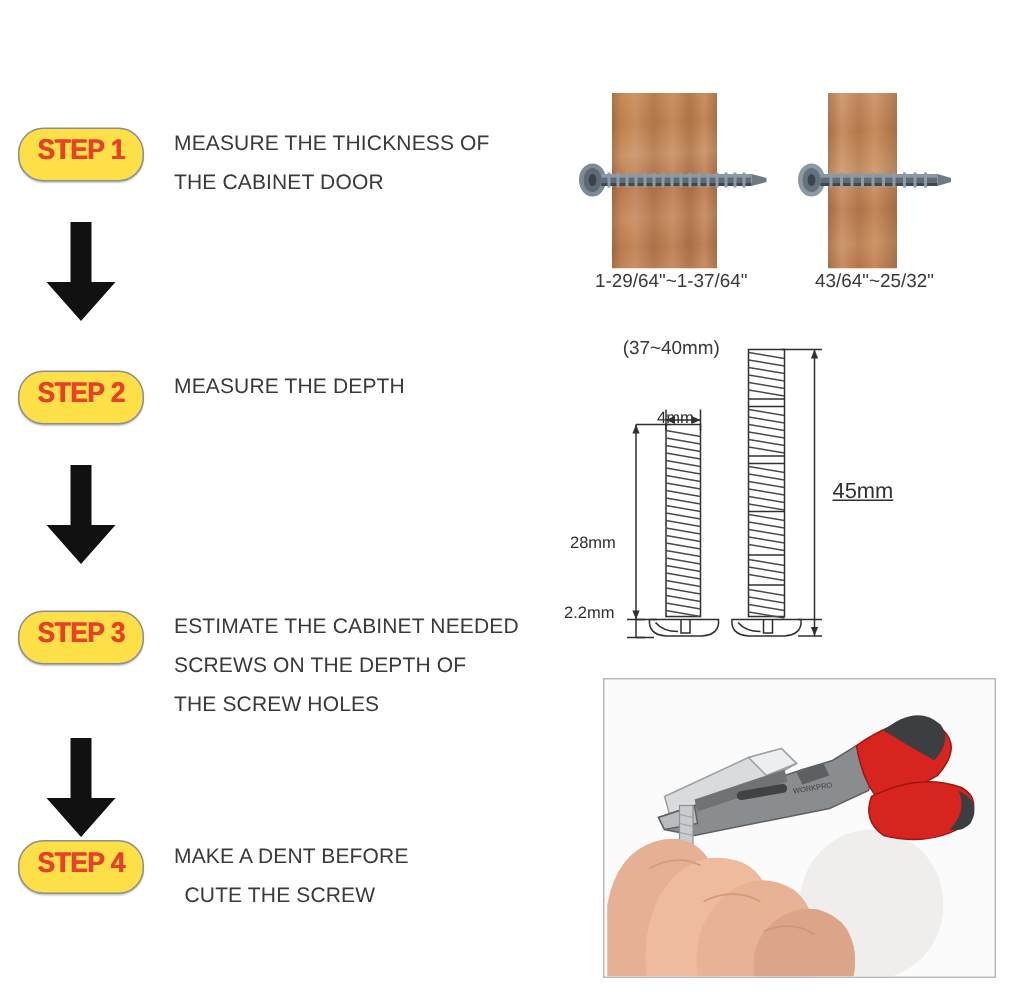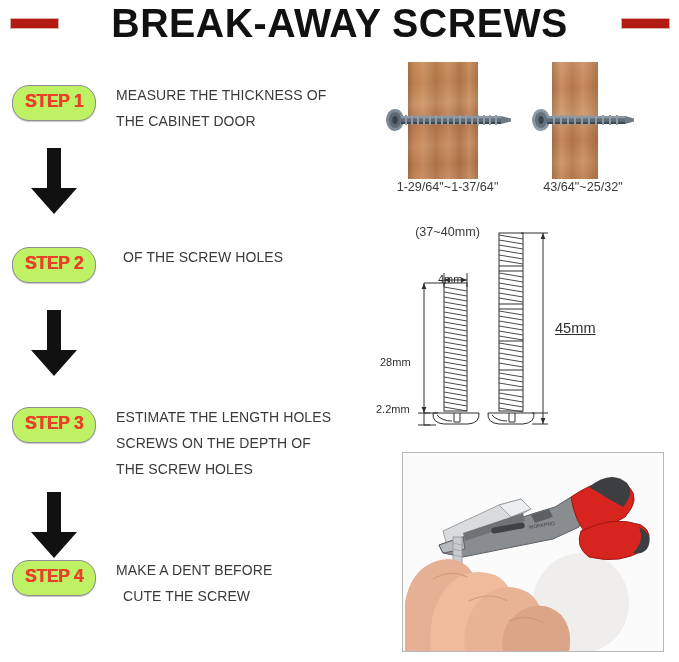--- a/index.html
+++ b/index.html
@@ -36,21 +36,21 @@
   .dash.right{left:621px;}
 
   
   .steps{position:absolute;left:0;top:55px;width:380px;height:600px;}
   .step-row{position:absolute;left:0;width:380px;}
   .badge{
     position:absolute;left:12px;
     width:84px;height:36px;
     border:1.4px solid #8e8e8e;
     border-radius:17px;
-    background:#bef264;
+    background:#fde047;
     box-sizing:border-box;
     box-shadow:0 1px 1px rgba(0,0,0,0.22);
   }
   .badge-label{
     display:block;width:100%;height:100%;
     text-align:center;
     line-height:29px;
     font-size:19px;
     font-weight:bold;
     color:#e8402a;
@@ -115,25 +115,20 @@
     box-sizing:border-box;
     overflow:hidden;
   }
   .fig-photo svg{display:block;}
 </style>
 </head>
 <body>
 
 <div class="page">
 
-  <div class="header">
-    <div class="dash left"></div>
-    <div class="title">BREAK-AWAY SCREWS</div>
-    <div class="dash right"></div>
-  </div>
 
   <div class="steps">
 
     <div class="step-row" style="top:30px;">
       <div class="badge">
         <span class="badge-label">STEP 1</span>
       </div>
       <div class="step-text">
         <span class="ln">MEASURE THE THICKNESS OF</span>
         <span class="ln">THE CABINET DOOR</span>
@@ -143,35 +138,35 @@
       <svg width="58" height="70" viewBox="0 0 58 70">
         <path d="M22 0 H36 V40 H52 L29 66 L6 40 H22 Z" fill="#111111"></path>
       </svg>
     </div>
 
     <div class="step-row" style="top:192px;">
       <div class="badge">
         <span class="badge-label">STEP 2</span>
       </div>
       <div class="step-text">
-        <span class="ln ind">OF THE SCREW HOLES</span>
+        <span class="ln">MEASURE THE DEPTH</span>
       </div>
     </div>
     <div class="arrow" style="top:255px;">
       <svg width="58" height="70" viewBox="0 0 58 70">
         <path d="M22 0 H36 V40 H52 L29 66 L6 40 H22 Z" fill="#111111"></path>
       </svg>
     </div>
 
     <div class="step-row" style="top:352px;">
       <div class="badge">
         <span class="badge-label">STEP 3</span>
       </div>
       <div class="step-text">
-        <span class="ln">ESTIMATE THE LENGTH HOLES</span>
+        <span class="ln">ESTIMATE THE CABINET NEEDED</span>
         <span class="ln">SCREWS ON THE DEPTH OF</span>
         <span class="ln">THE SCREW HOLES</span>
       </div>
     </div>
     <div class="arrow" style="top:437px;">
       <svg width="58" height="70" viewBox="0 0 58 70">
         <path d="M22 0 H36 V40 H52 L29 66 L6 40 H22 Z" fill="#111111"></path>
       </svg>
     </div>
 

